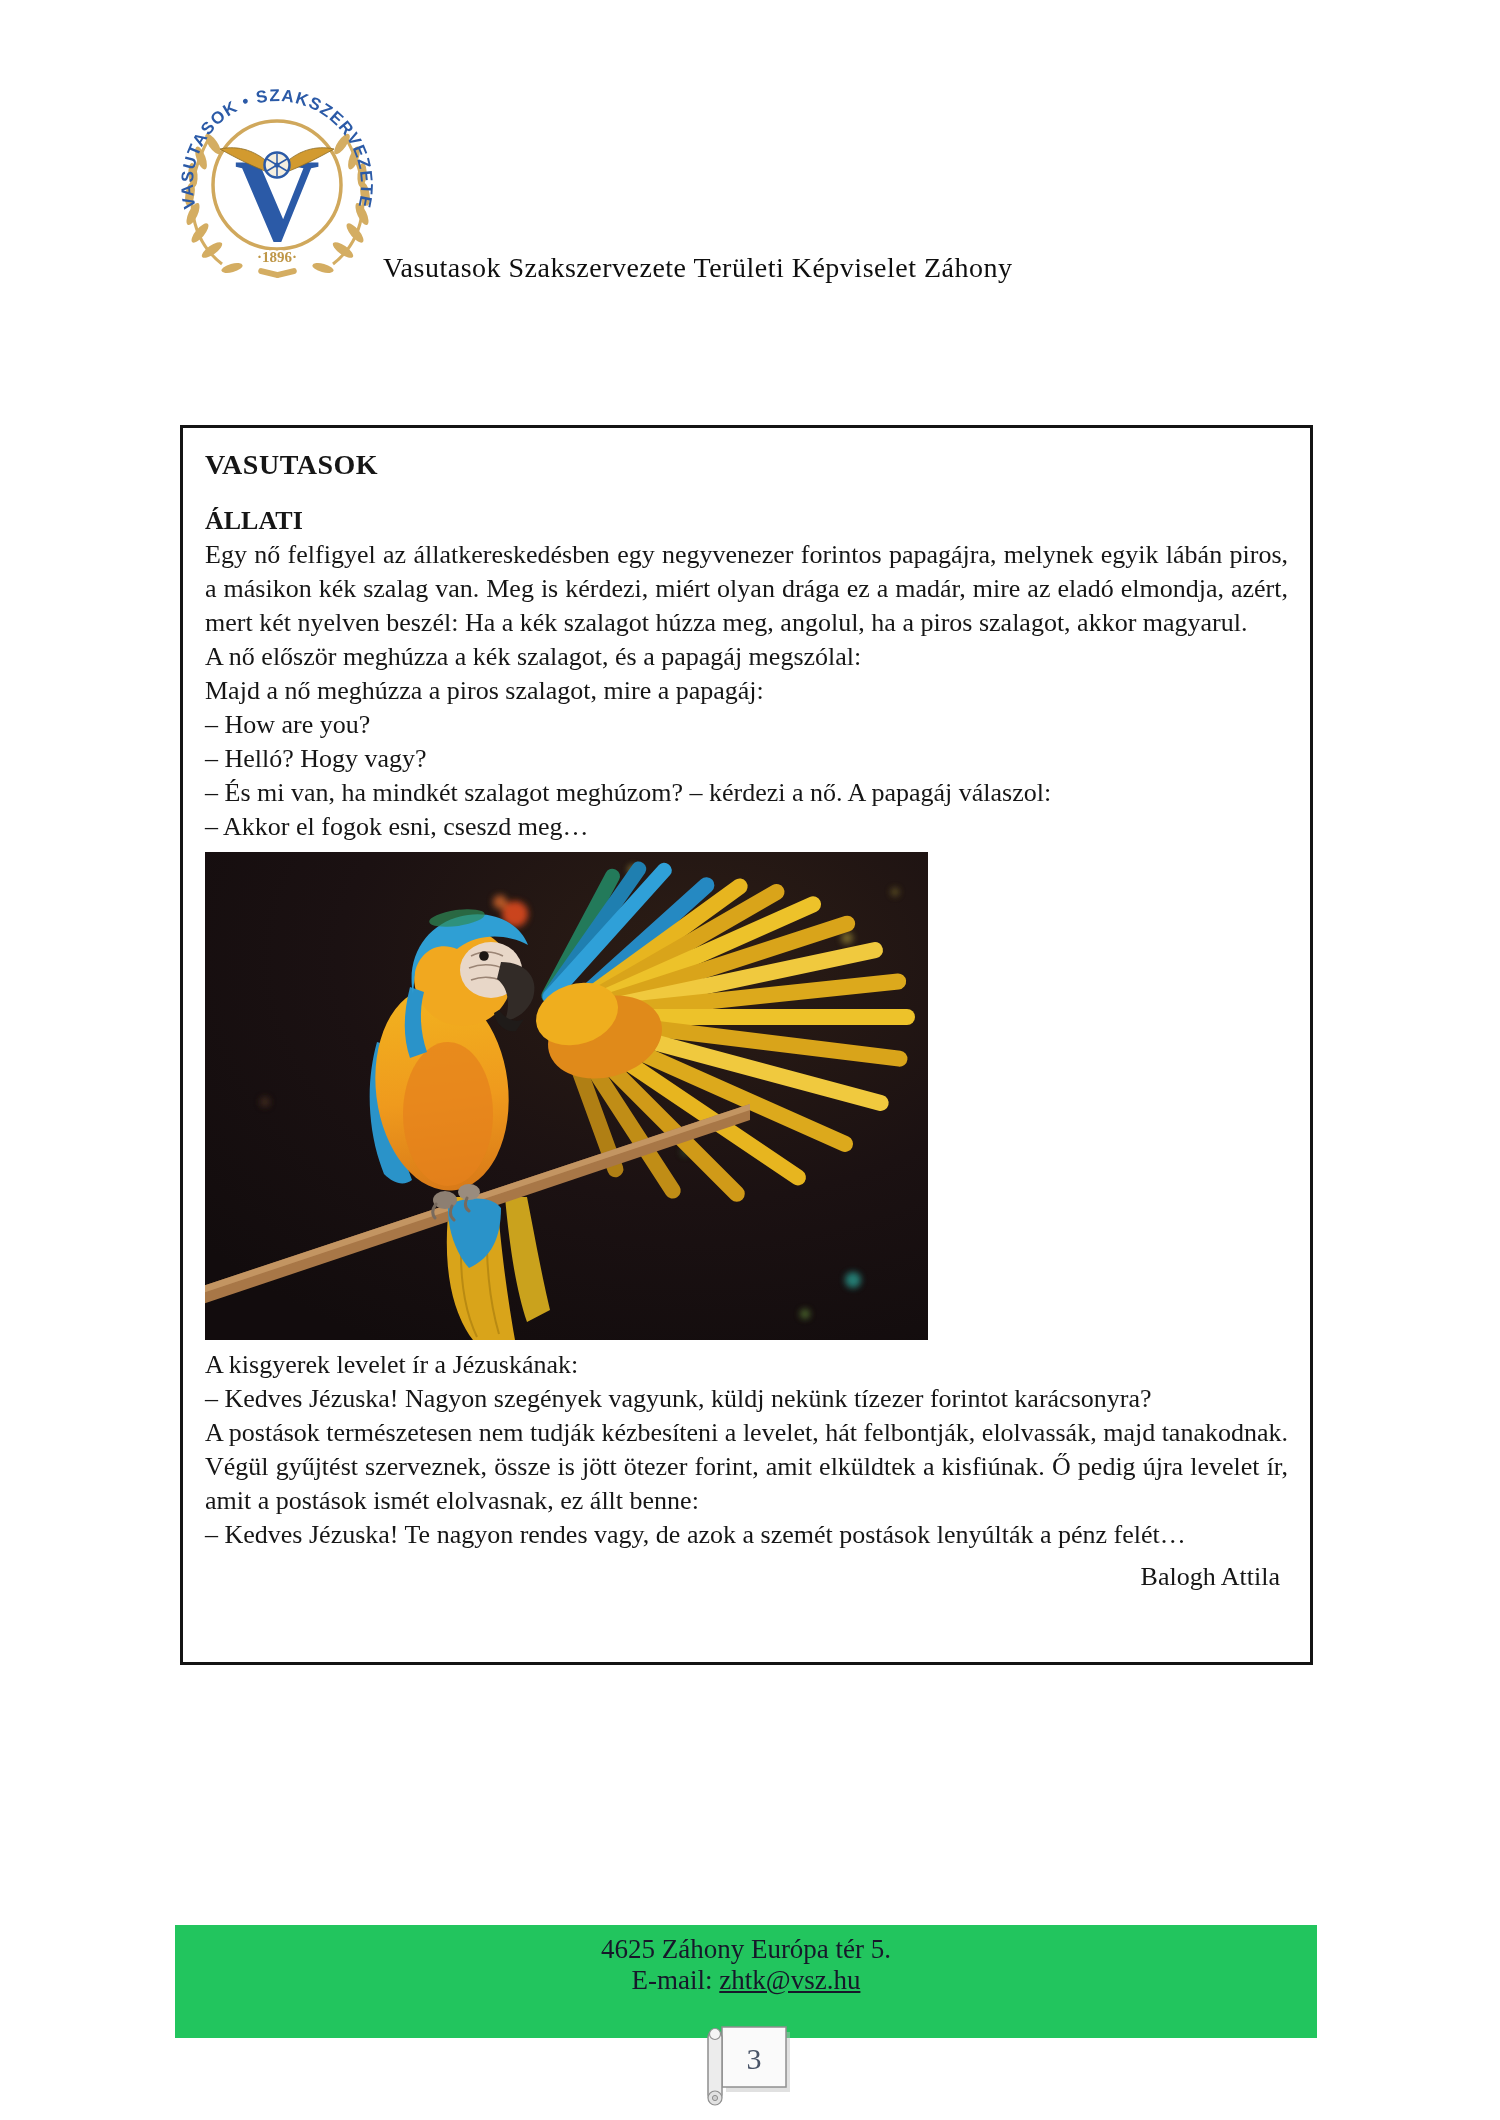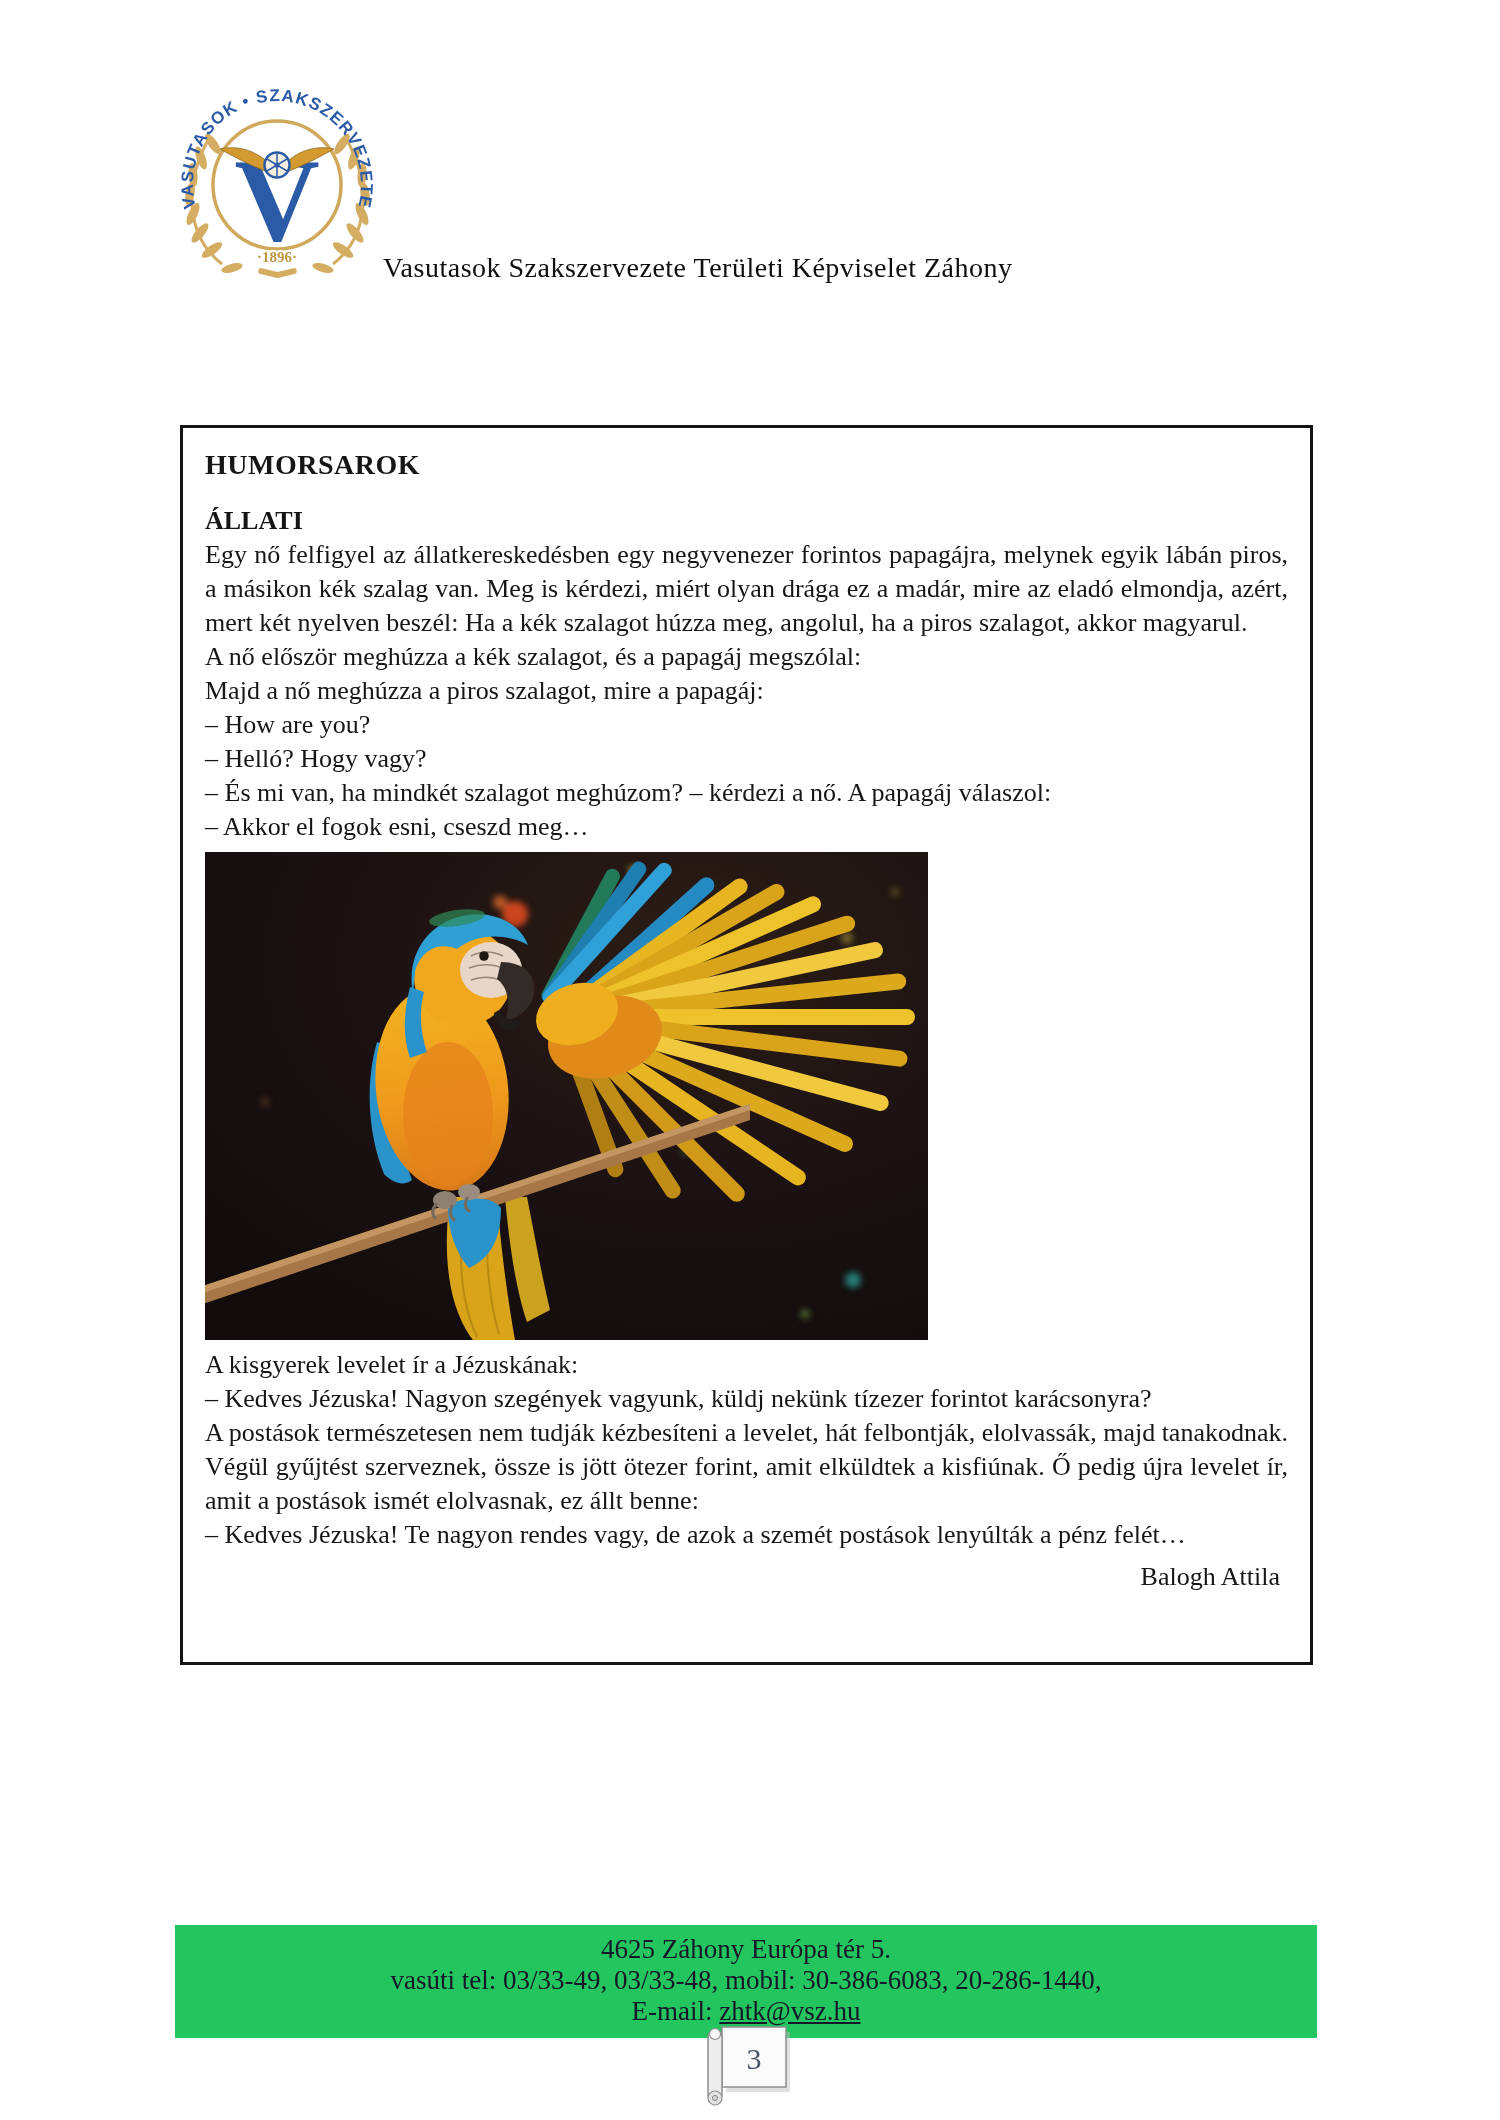--- a/index.html
+++ b/index.html
@@ -88,21 +88,21 @@
       <circle cx="107" cy="87" r="2.6" fill="#2b5aa7"></circle>
     </g>
 
     <text x="107" y="184" text-anchor="middle" font-family="Liberation Serif, serif" font-size="15" font-weight="bold" fill="#bf9747" style="paint-order:stroke" stroke="#ffffff" stroke-width="4">·1896·</text>
   </svg>
 </div>
 
 <div class="page-title">Vasutasok Szakszervezete Területi Képviselet Záhony</div>
 
 <div class="humor-box">
-  <div class="humor-heading">HUMORSAROK</div>
+  <div class="humor-heading">VASUTASOK</div>
 
   <div class="joke-title">ÁLLATI</div>
   <p class="jpara">Egy nő felfigyel az állatkereskedésben egy negyvenezer forintos papagájra, melynek egyik lábán piros, a másikon kék szalag van. Meg is kérdezi, miért olyan drága ez a madár, mire az eladó elmondja, azért, mert két nyelven beszél: Ha a kék szalagot húzza meg, angolul, ha a piros szalagot, akkor magyarul.</p>
   <div class="jline">A nő először meghúzza a kék szalagot, és a papagáj megszólal:</div>
   <div class="jline">Majd a nő meghúzza a piros szalagot, mire a papagáj:</div>
   <div class="jline">– How are you?</div>
   <div class="jline">– Helló? Hogy vagy?</div>
   <div class="jline">– És mi van, ha mindkét szalagot meghúzom? – kérdezi a nő. A papagáj válaszol:</div>
   <div class="jline">– Akkor el fogok esni, cseszd meg…</div>
 
@@ -239,21 +239,20 @@
 
   <div class="jline">A kisgyerek levelet ír a Jézuskának:</div>
   <div class="jline">– Kedves Jézuska! Nagyon szegények vagyunk, küldj nekünk tízezer forintot karácsonyra?</div>
   <p class="jpara">A postások természetesen nem tudják kézbesíteni a levelet, hát felbontják, elolvassák, majd tanakodnak. Végül gyűjtést szerveznek, össze is jött ötezer forint, amit elküldtek a kisfiúnak. Ő pedig újra levelet ír, amit a postások ismét elolvasnak, ez állt benne:</p>
   <div class="jline">– Kedves Jézuska! Te nagyon rendes vagy, de azok a szemét postások lenyúlták a pénz felét…</div>
   <div class="signature">Balogh Attila</div>
 </div>
 
 <div class="footer">
   <div>4625 Záhony Európa tér 5.</div>
-  <div>vasúti tel: 03/33-49, 03/33-48, mobil: 30-386-6083, 20-286-1440,</div>
   <div>
     <span>E-mail:</span>
     <a href="#">zhtk@vsz.hu</a>
   </div>
 </div>
 
 <div class="page-scroll">
   <svg width="96" height="92" viewBox="0 0 96 92">
     <rect x="26" y="10" width="64" height="60" fill="#bdbdbd" opacity="0.45"></rect>
     <rect x="22" y="5" width="64" height="60" fill="#fafafa" stroke="#8f8f8f" stroke-width="1.5"></rect>

